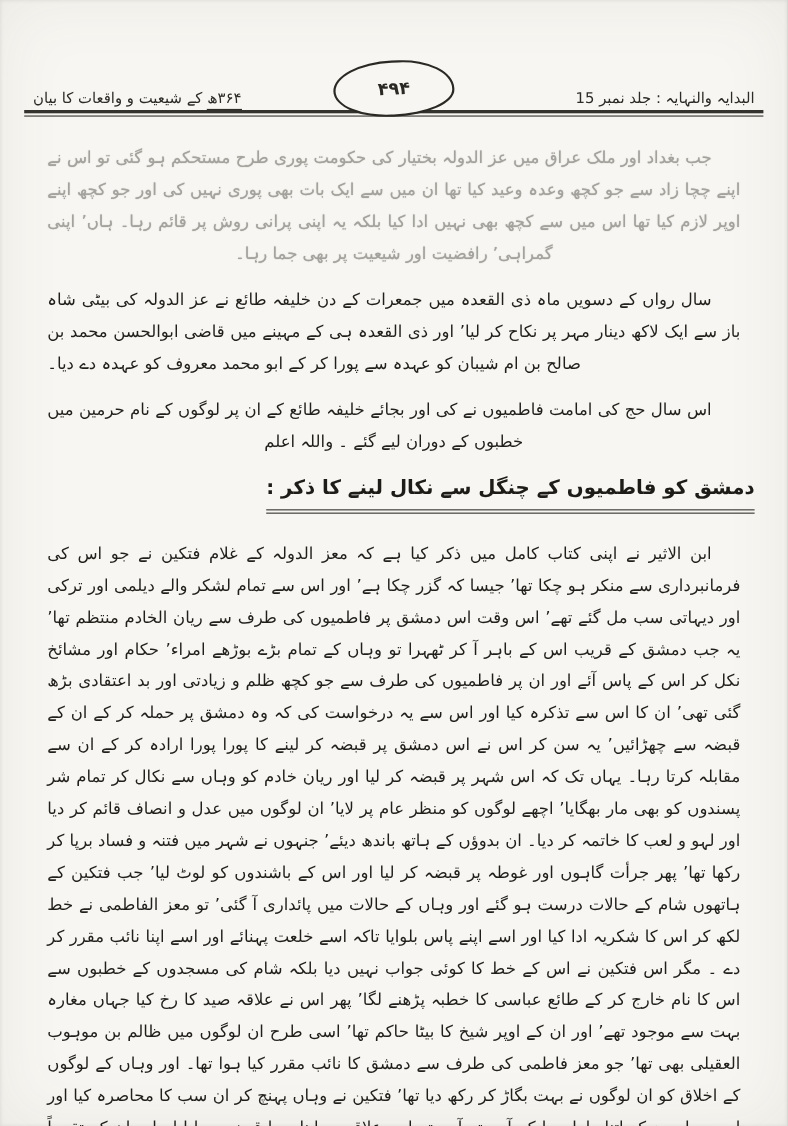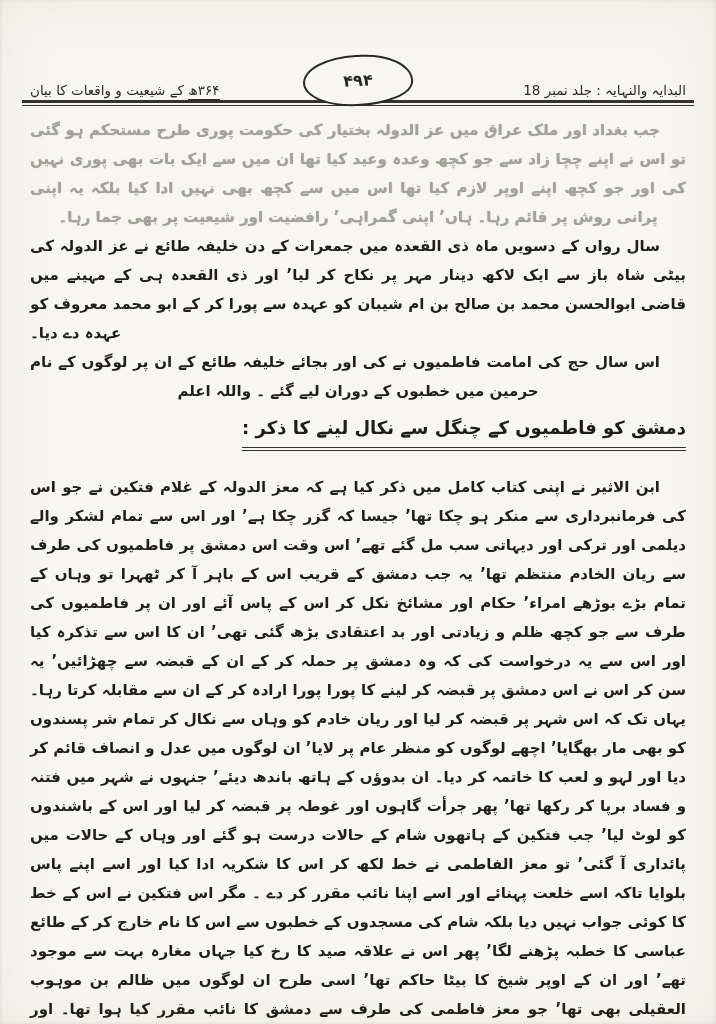--- a/index.html
+++ b/index.html
@@ -36,39 +36,39 @@
     z-index:2;
     font-size:16px;font-weight:bold;color:#2a2923;
   }
   
   .body-text{
     position:absolute;top:116px;right:30px;left:30px;
     font-size:15px;line-height:29px;
     color:#211f1a;
     text-align:justify;
   }
-  .body-text p{margin:0;text-indent:26px;font-weight:bold;}
+  .body-text p{margin:13px;text-indent:26px;}
   .faded{color:#a3a29c;text-shadow:0 0 1px rgba(170,168,160,.9);}
   .last-left{text-align-last:left;}
   .last-center{text-align-last:center;}
   .heading-row{margin:7px 0 22px;text-align:right;}
   .section-heading{
     display:inline-block;
     font-size:18px;font-weight:bold;color:#1d1c17;
     padding-bottom:5px;
     border-bottom:4px double #34332d;
   }
 </style>
 </head>
 <body>
 
 <div class="page">
 
   <header class="header">
-    <div class="book-title">البدایہ والنہایہ : جلد نمبر 18</div>
+    <div class="book-title">البدایہ والنہایہ : جلد نمبر 15</div>
     <div class="chapter-title">
       <span class="chapter-year">۳۶۴ھ</span><span> کے شیعیت و واقعات کا بیان</span>
     </div>
   </header>
 
   <div class="oval">
     <span>۴۹۴</span>
   </div>
 
   <div class="rule">

